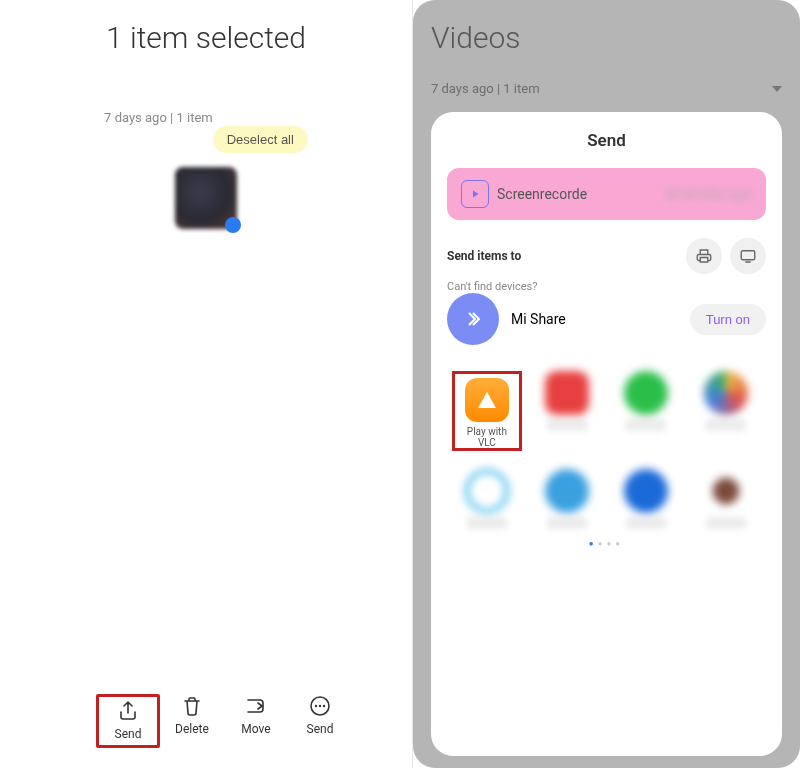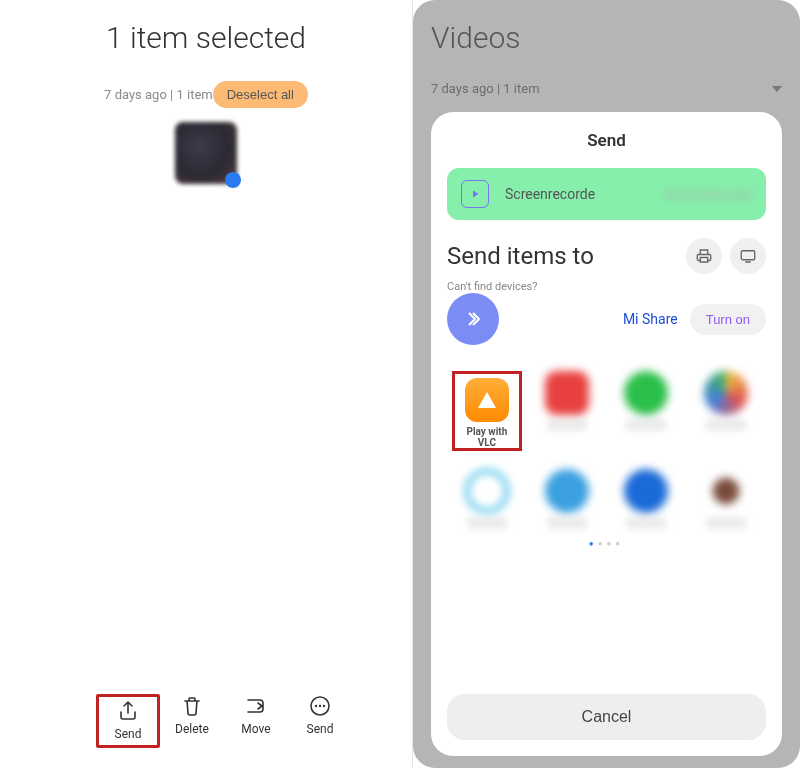--- a/index.html
+++ b/index.html
@@ -12,58 +12,58 @@
     overflow: hidden;
     color: #333;
   }
   .pane { height: 100%; position: relative; }
   .pane-left { width: 413px; background: #fff; padding: 20px 18px 0 18px; display:flex; flex-direction:column; border-right:1px solid #e6e6e6;align-items:center;}
   .pane-right { width: 387px; background: #b5b5b5; position: relative; padding: 20px 18px 0 18px; border-radius: 22px; }
 
   .page-title { font-size: 30px; font-weight: 300; color: #333; margin-bottom: 26px; }
   .meta-row { display:flex; align-items:center; justify-content:space-between; margin-bottom:14px; }
   .meta-text { color:#8a8a8a; font-size:13px; }
-  .deselect { background:#fdba74; border:none; border-radius:16px; padding:6px 14px; font-size:13px; color:#555; cursor:pointer; }
+  .deselect { background:#fef9c3; border:none; border-radius:16px; padding:6px 14px; font-size:13px; color:#555; cursor:pointer;margin-top:45px; }
 
   .thumb { width:62px; height:62px; border-radius:8px; background:radial-gradient(circle at 40% 40%, #3b3b4b 0%, #2a2a33 55%, #5a3a3a 100%); position:relative; filter: blur(2px); }
   .thumb-badge { position:absolute; right:-4px; bottom:-4px; width:16px; height:16px; border-radius:50%; background:#2a7bf0; filter: blur(0); }
 
   .bottom-bar { margin-top:auto; display:flex; gap:0; padding:10px 0 20px 36px; }
   .bb-item { width:64px; display:flex; flex-direction:column; align-items:center; gap:4px; color:#333; cursor:pointer; font-size:12px; }
   .bb-icon { width:24px; height:24px; }
 
   .hl-red { border:3px solid #c22121; border-radius:2px; padding:2px 4px 4px 4px; }
   
   .r-title { font-size:30px; font-weight:300; color:#555; margin-bottom:26px; }
   .r-meta-row { display:flex; align-items:center; justify-content:space-between; color:#6d6d6d; font-size:13px; margin-bottom:10px; }
   .caret-down { width:0;height:0;border-left:5px solid transparent;border-right:5px solid transparent;border-top:6px solid #777; }
 
   .sheet { position:absolute; left:18px; right:18px; top:112px; bottom:12px; background:#fff; border-radius:22px; padding:18px 16px 16px 16px; display:flex; flex-direction:column; }
   .sheet-title { text-align:center; font-weight:600; font-size:17px; margin-bottom:18px; }
 
-  .file-row { display:flex; align-items:center; gap:16px; background:#86efac; border-radius:12px; padding:12px 14px; margin-bottom:18px;justify-content:flex-end; }
+  .file-row { display:flex; align-items:center; gap:8px; background:#f9a8d4; border-radius:12px; padding:12px 14px; margin-bottom:18px;justify-content:flex-end; }
   .file-icon { width:28px; height:28px; border:1.6px solid #7b73f0; border-radius:6px; display:flex; align-items:center; justify-content:center; }
   .file-name { font-size:14px; color:#555; filter: blur(0); }
   .file-blur { filter: blur(4px); color:#aaa; font-size:13px; margin-left:auto; }
 
   .section-head { display:flex; align-items:center; justify-content:space-between; margin-bottom:6px; }
-  .section-title { font-size:24px; font-weight:400; }
+  .section-title { font-size:12px; font-weight:700; }
   .section-btns { display:flex; gap:8px; }
   .circle-btn { width:36px; height:36px; border-radius:50%; background:#f0f0f0; display:flex; align-items:center; justify-content:center; cursor:pointer; }
   .section-sub { font-size:11px; color:#888; margin-bottom:0; }
 
   .mishare-row { display:flex; align-items:center; gap:12px; margin-bottom:26px; }
   .mishare-circle { width:52px; height:52px; border-radius:50%; background:#7b8df5; display:flex; align-items:center; justify-content:center; }
-  .mishare-label { font-size:14px; color:#1d4ed8; flex:1;text-align:right; }
+  .mishare-label { font-size:14px; color:#000000; flex:1; }
   .turn-on { background:#f1f1f1; border:none; border-radius:18px; padding:8px 16px; font-size:13px; color:#8b5cf6; cursor:pointer; }
 
   .app-grid { display:grid; grid-template-columns: repeat(4, 1fr); row-gap:18px; justify-items:center; margin-bottom:6px; }
   .app-cell { width:70px; display:flex; flex-direction:column; align-items:center; gap:4px; cursor:pointer; }
   .app-icon { width:44px; height:44px; border-radius:12px; }
-  .app-label { font-size:10px; color:#555; text-align:center; line-height:1.1;font-weight:bold; }
+  .app-label { font-size:10px; color:#555; text-align:center; line-height:1.1; }
   .blur-all { filter: blur(4px); }
   .blur-lbl { filter: blur(3px); color:#999; font-size:10px; height:12px; width:40px; background:#ccc6; border-radius:3px;}
 
   .dots { text-align:center; font-size:8px; color:#cfcfcf; margin:4px 0 10px; letter-spacing:4px; }
   .dots .active { color:#2a7bf0; }
 
   .cancel-btn { background:#eee; border:none; border-radius:18px; padding:14px 0; font-size:16px; color:#444; width:100%; cursor:pointer; margin-top:auto; }
 
   .vlc-icon { background:linear-gradient(#ffae3a,#ff8a00); display:flex; align-items:center; justify-content:center; }
   .vlc-cone { width:0;height:0;border-left:9px solid transparent;border-right:9px solid transparent;border-bottom:16px solid #fff; position:relative; }
@@ -198,15 +198,14 @@
         <div class="blur-lbl"></div>
       </div>
       <div class="app-cell">
         <div class="app-icon blur-all" style="background:radial-gradient(#7a4a3a 40%, #fff 45%);border-radius:22px;"></div>
         <div class="blur-lbl"></div>
       </div>
     </div>
 
     <div class="dots"><span class="active">●</span>●●●</div>
 
-    <button class="cancel-btn">Cancel</button>
   </div>
 </div>
 
 </body></html>

